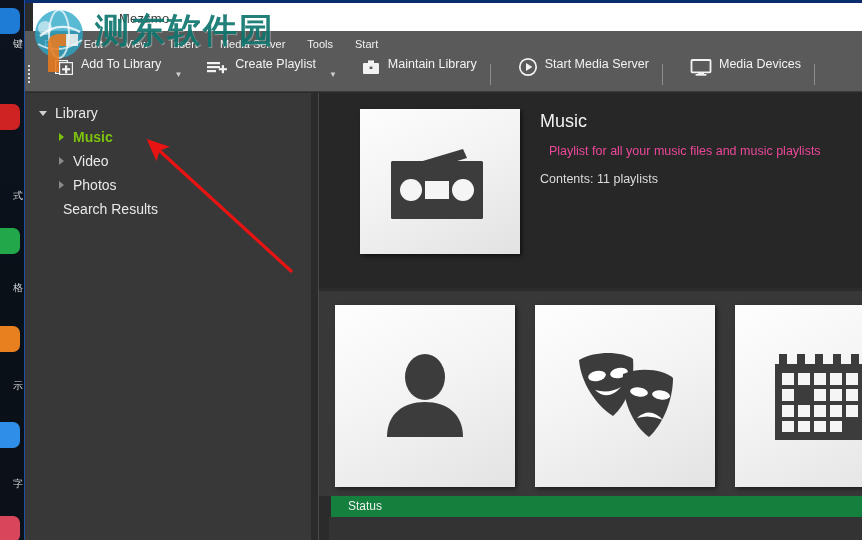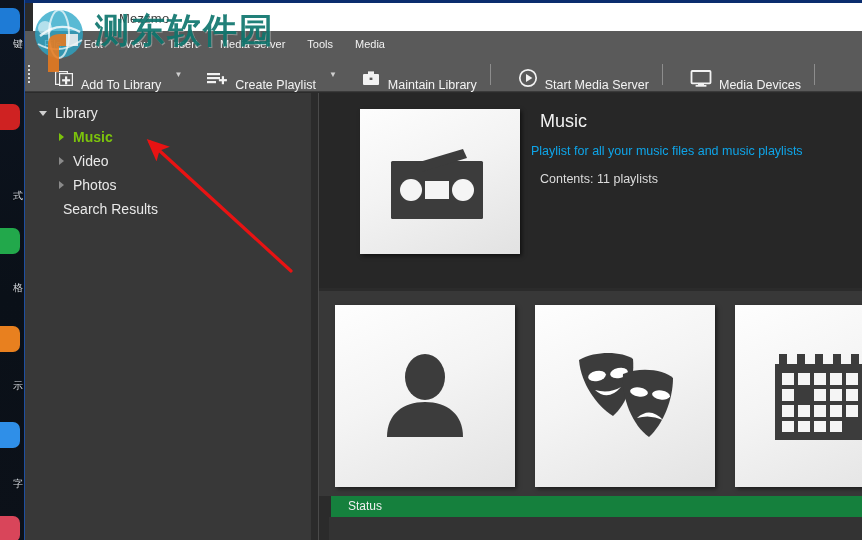--- a/index.html
+++ b/index.html
@@ -32,21 +32,21 @@
   .menu-items { position:absolute; left:8px; top:0; height:26px; display:flex; align-items:center; }
   .menu-item { padding:0 11px; height:26px; line-height:26px; font-size:11px; color:#f2f2f2;
     cursor:default; white-space:nowrap; }
 
   .toolbar { position:absolute; left:0; top:57px; width:838px; height:35px; background:#5a5a5a;
     border-bottom:1px solid #3a3a3a; display:flex; align-items:center; }
   .tb-grip { width:9px; height:35px; position:relative; }
   .tb-grip:after { content:""; position:absolute; left:3px; top:7px; width:2px; height:21px;
     background-image:radial-gradient(#d9d9d9 40%, transparent 41%);
     background-size:2px 4px; background-repeat:repeat-y; }
-  .tb-btn { display:flex; align-items:flex-end; height:35px; padding:0 6px 0 20px; cursor:default;
+  .tb-btn { display:flex; align-items:flex-start; height:35px; padding:0 6px 0 20px; cursor:default;
     white-space:nowrap; }
   .tb-label { font-size:12.5px; color:#f3f3f3; margin-left:7px; }
   .tb-caret { font-size:8px; color:#cfcfcf; margin:0 4px 0 7px; }
   .tb-sep { width:1px; height:21px; background:#8d8d8d; margin:0 7px; }
   .ico { display:block; }
 
   
   .body-area { position:absolute; left:0; top:93px; width:838px; height:447px; background:#2b2b2b; }
 
   .sidebar { position:absolute; left:0; top:0; width:286px; height:447px; background:#383838; }
@@ -69,21 +69,21 @@
   .splitter { position:absolute; left:286px; top:0; width:8px; height:447px; background:#2b2b2b; }
   .sb-divline { position:absolute; left:293px; top:0; width:1px; height:447px; background:#4a4a4a; }
 
   .content { position:absolute; left:294px; top:0; width:544px; height:447px; background:#2b2b2b; }
 
   .detail-panel { position:absolute; left:0; top:0; width:544px; height:195px; background:#272727; }
   .detail-thumb { position:absolute; left:41px; top:16px; width:160px; height:145px;
     background:linear-gradient(155deg,#fdfdfd 0%, #f3f3f3 45%, #e2e2e2 100%);
     box-shadow:2px 2px 4px rgba(0,0,0,.55); display:flex; align-items:center; justify-content:center; }
   .detail-title { position:absolute; left:221px; top:18px; font-size:18px; color:#f2f2f2; }
-  .detail-desc { position:absolute; left:212px; top:51px; font-size:12.5px; color:#0ea5e9; }
+  .detail-desc { position:absolute; left:230px; top:51px; font-size:12.5px; color:#ec4899; }
   .detail-contents { position:absolute; left:221px; top:79px; font-size:12.5px; color:#dcdcdc; }
 
   .tiles-panel { position:absolute; left:0; top:198px; width:544px; height:205px; background:#383838; }
   .tile { position:absolute; top:14px; width:180px; height:182px;
     background:linear-gradient(155deg,#fefefe 0%, #f4f4f4 45%, #e3e3e3 100%);
     box-shadow:2px 2px 4px rgba(0,0,0,.5); display:flex; align-items:center; justify-content:center; }
 
   .statusbar { position:absolute; left:12px; top:403px; width:544px; height:21px; background:#15803d; }
   .status-lbl { position:absolute; left:17px; top:3px; font-size:12px; color:#f0f0f0; }
   .status-body { position:absolute; left:10px; top:424px; width:534px; height:23px; background:#333333; }
@@ -133,21 +133,21 @@
     </div>
 
     <div class="menuband">
       <div class="menu-items">
         <div class="menu-item">File</div>
         <div class="menu-item">Edit</div>
         <div class="menu-item">View</div>
         <div class="menu-item">Insert</div>
         <div class="menu-item">Media Server</div>
         <div class="menu-item">Tools</div>
-        <div class="menu-item">Media</div>
+        <div class="menu-item">Start</div>
       </div>
     </div>
 
     <div class="toolbar">
       <div class="tb-grip"></div>
 
       <div class="tb-btn">
         <span class="ico">
           <svg width="20" height="20" viewBox="0 0 20 20">
             <rect x="1" y="3" width="13" height="14" fill="#f2f2f2"></rect>

